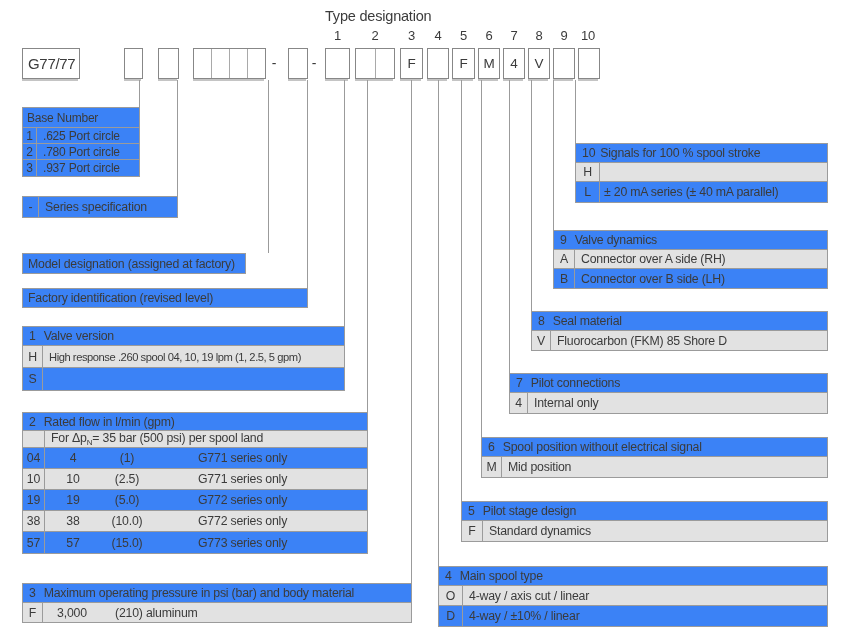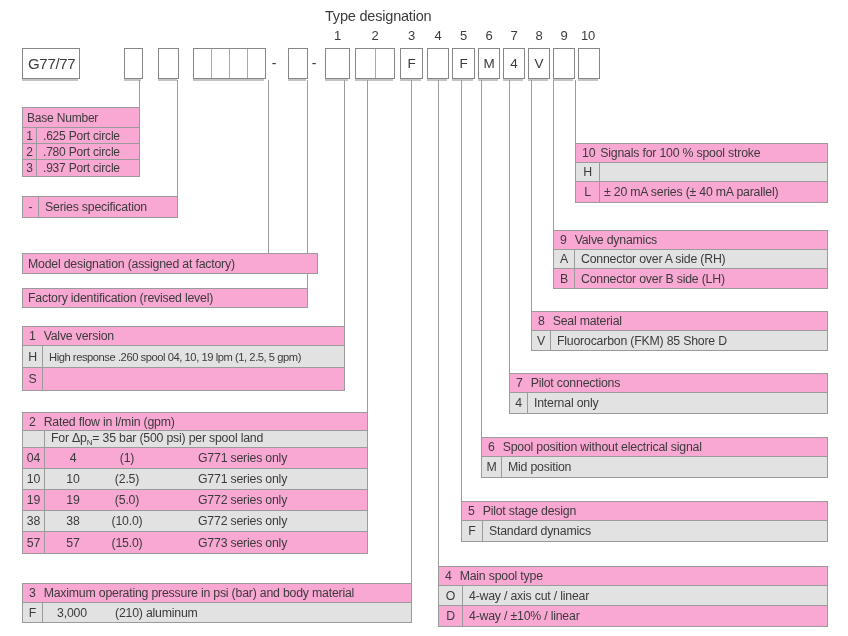--- a/index.html
+++ b/index.html
@@ -15,21 +15,21 @@
     box-sizing:border-box;box-shadow:-1px 3px 0 -1px #c4c4c4;display:flex;align-items:center;
   }
   .cbox .cells{display:flex;width:100%;height:100%;}
   .cbox .cells i{flex:1;border-right:1px solid #a9a9a9;}
   .cbox .cells i:last-child{border-right:none;}
   .gtext{font-size:15px;padding-left:5px;letter-spacing:-0.3px;}
   .letter{width:100%;text-align:center;font-size:13.5px;}
   .dash{position:absolute;top:48px;height:30px;line-height:30px;width:8px;text-align:center;font-size:14px;}
   .vl{position:absolute;width:1px;background:#9b9b9b;}
   .tbl{
-    position:absolute;border:1px solid #9b9b9b;background:#f9a8d4;box-sizing:border-box;
+    position:absolute;border:1px solid #9b9b9b;background:#3b82f6;box-sizing:border-box;
     font-size:12.3px;letter-spacing:-0.2px;
   }
   .th{display:flex;align-items:center;border-bottom:1px solid #9b9b9b;padding:0 4px;white-space:nowrap;box-sizing:border-box;}
   .th .hnum{margin:0 8px 0 2px;}
   .tr{display:flex;align-items:center;border-bottom:1px solid #9b9b9b;white-space:nowrap;box-sizing:border-box;}
   .tr:last-child{border-bottom:none;}
   .key{flex:none;text-align:center;border-right:1px solid #9b9b9b;align-self:stretch;display:flex;align-items:center;justify-content:center;box-sizing:border-box;}
   .lbl{padding:0 6px;overflow:hidden;}
   .shaded{background:#e2e2e2;}
   .tight{font-size:11.2px;letter-spacing:-0.45px;}
@@ -137,21 +137,21 @@
     </div>
   </div>
 
   <div class="tbl" style="left:22px;top:196px;width:156px;">
     <div class="tr h20">
       <span class="key" style="width:16px;">-</span>
       <span class="lbl">Series specification</span>
     </div>
   </div>
 
-  <div class="tbl single" style="left:22px;top:253px;width:296px;height:21px;">
+  <div class="tbl single" style="left:22px;top:253px;width:224px;height:21px;">
     <span>Model designation (assigned at factory)</span>
   </div>
 
   <div class="tbl single" style="left:22px;top:288px;width:286px;height:20px;">
     <span>Factory identification (revised level)</span>
   </div>
 
   <div class="tbl" style="left:22px;top:326px;width:323px;">
     <div class="th h19">
       <span class="hnum">1</span>

